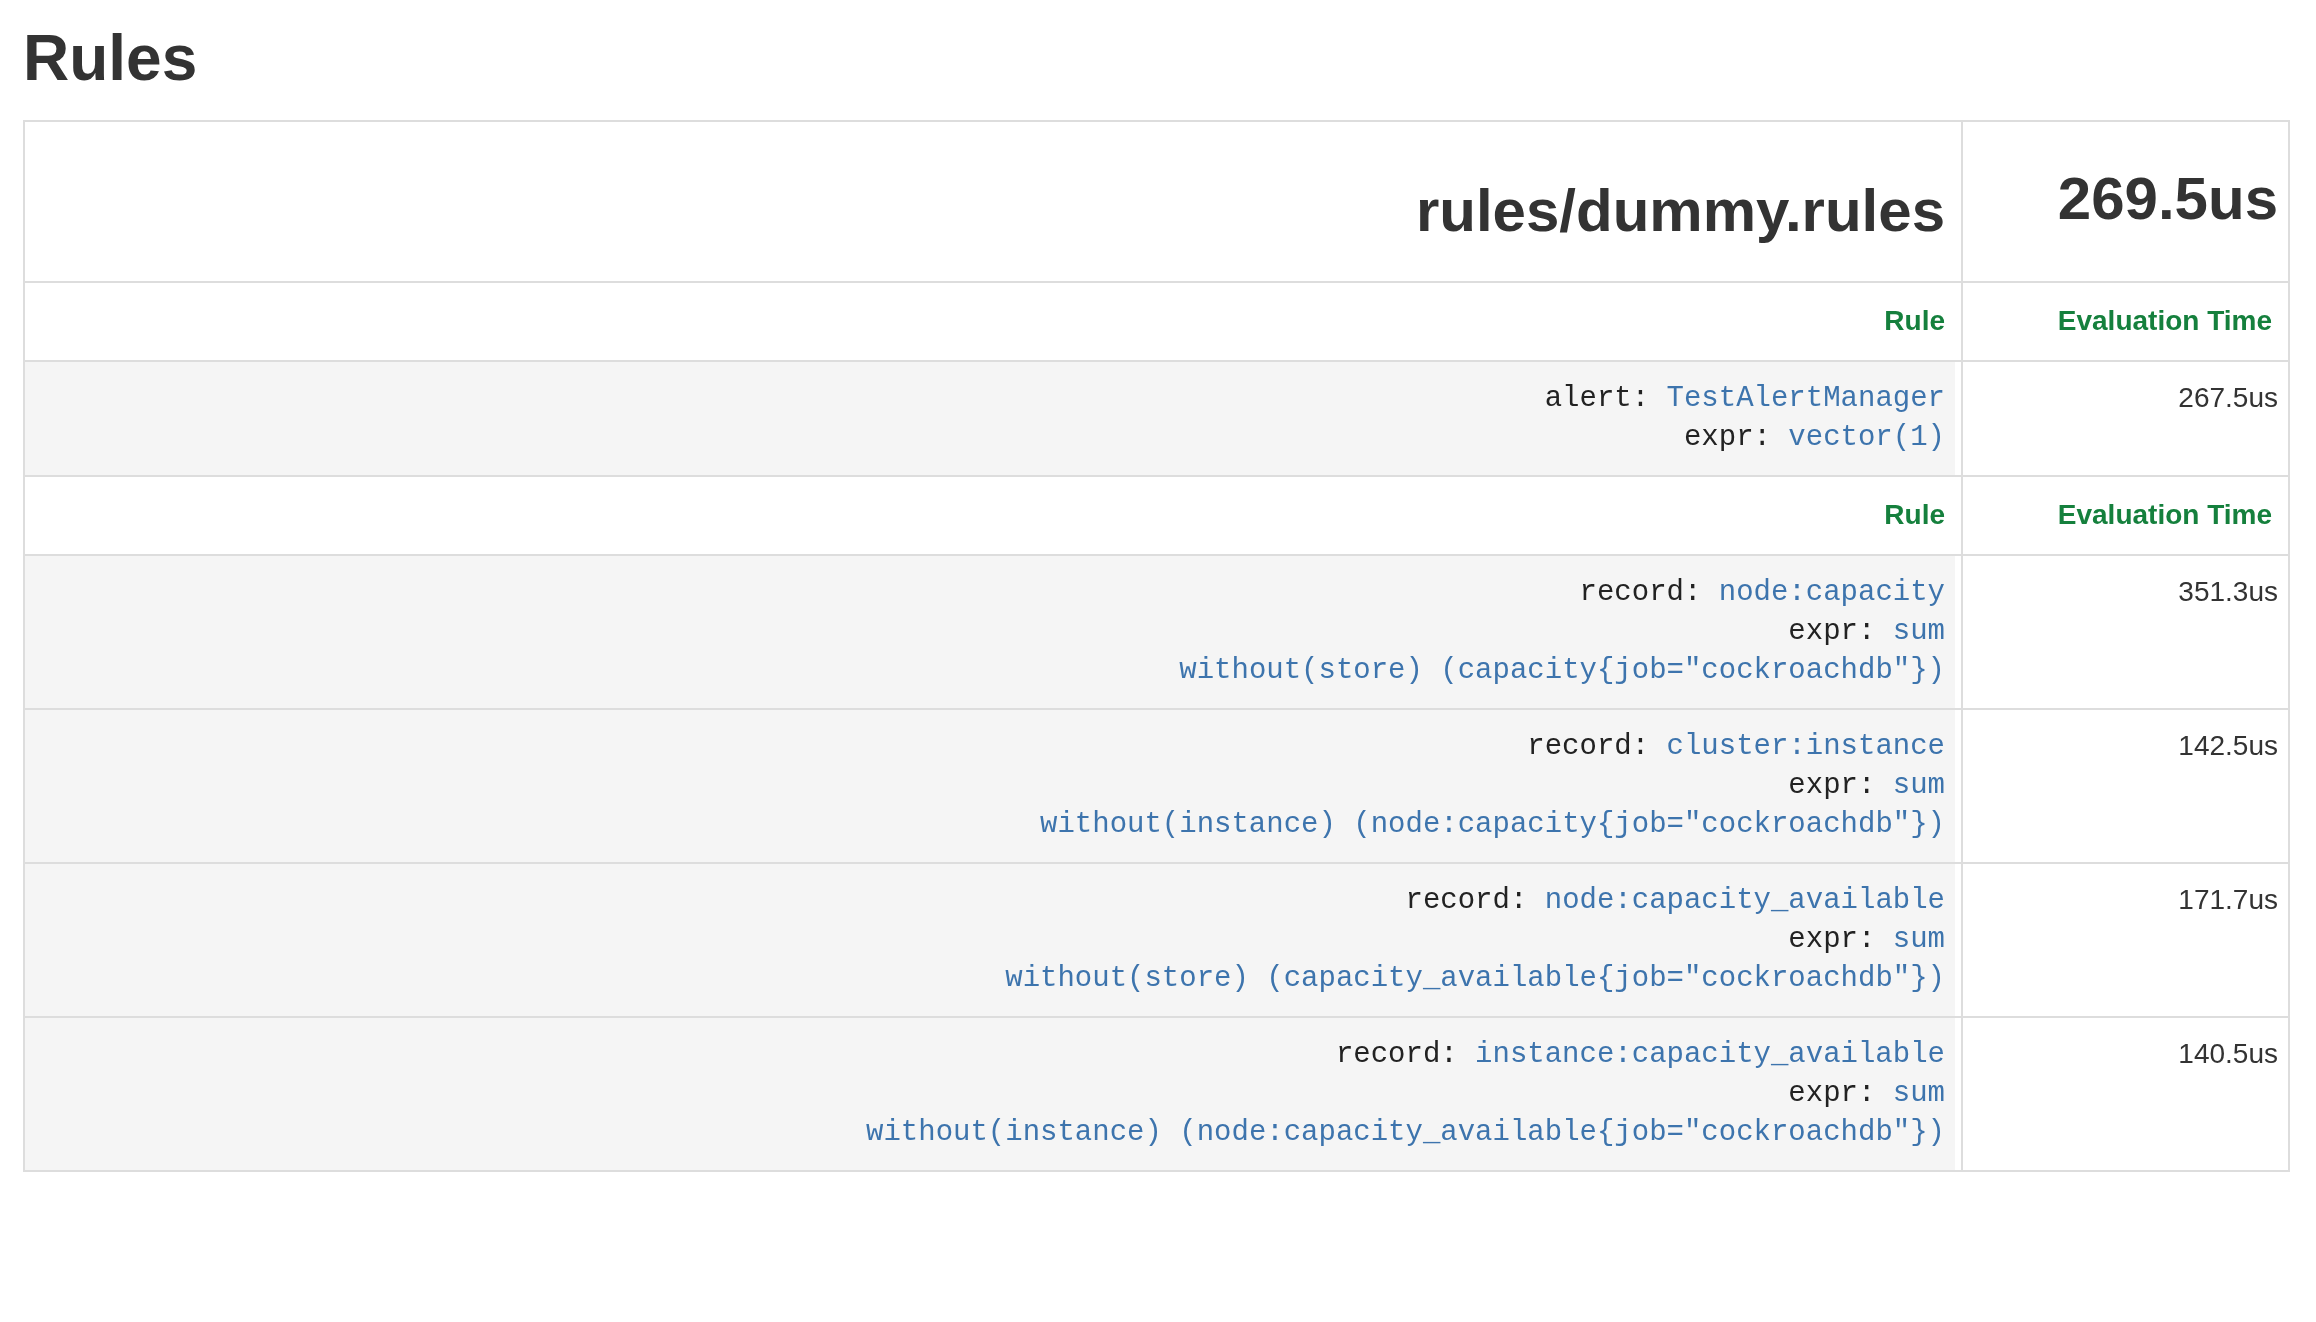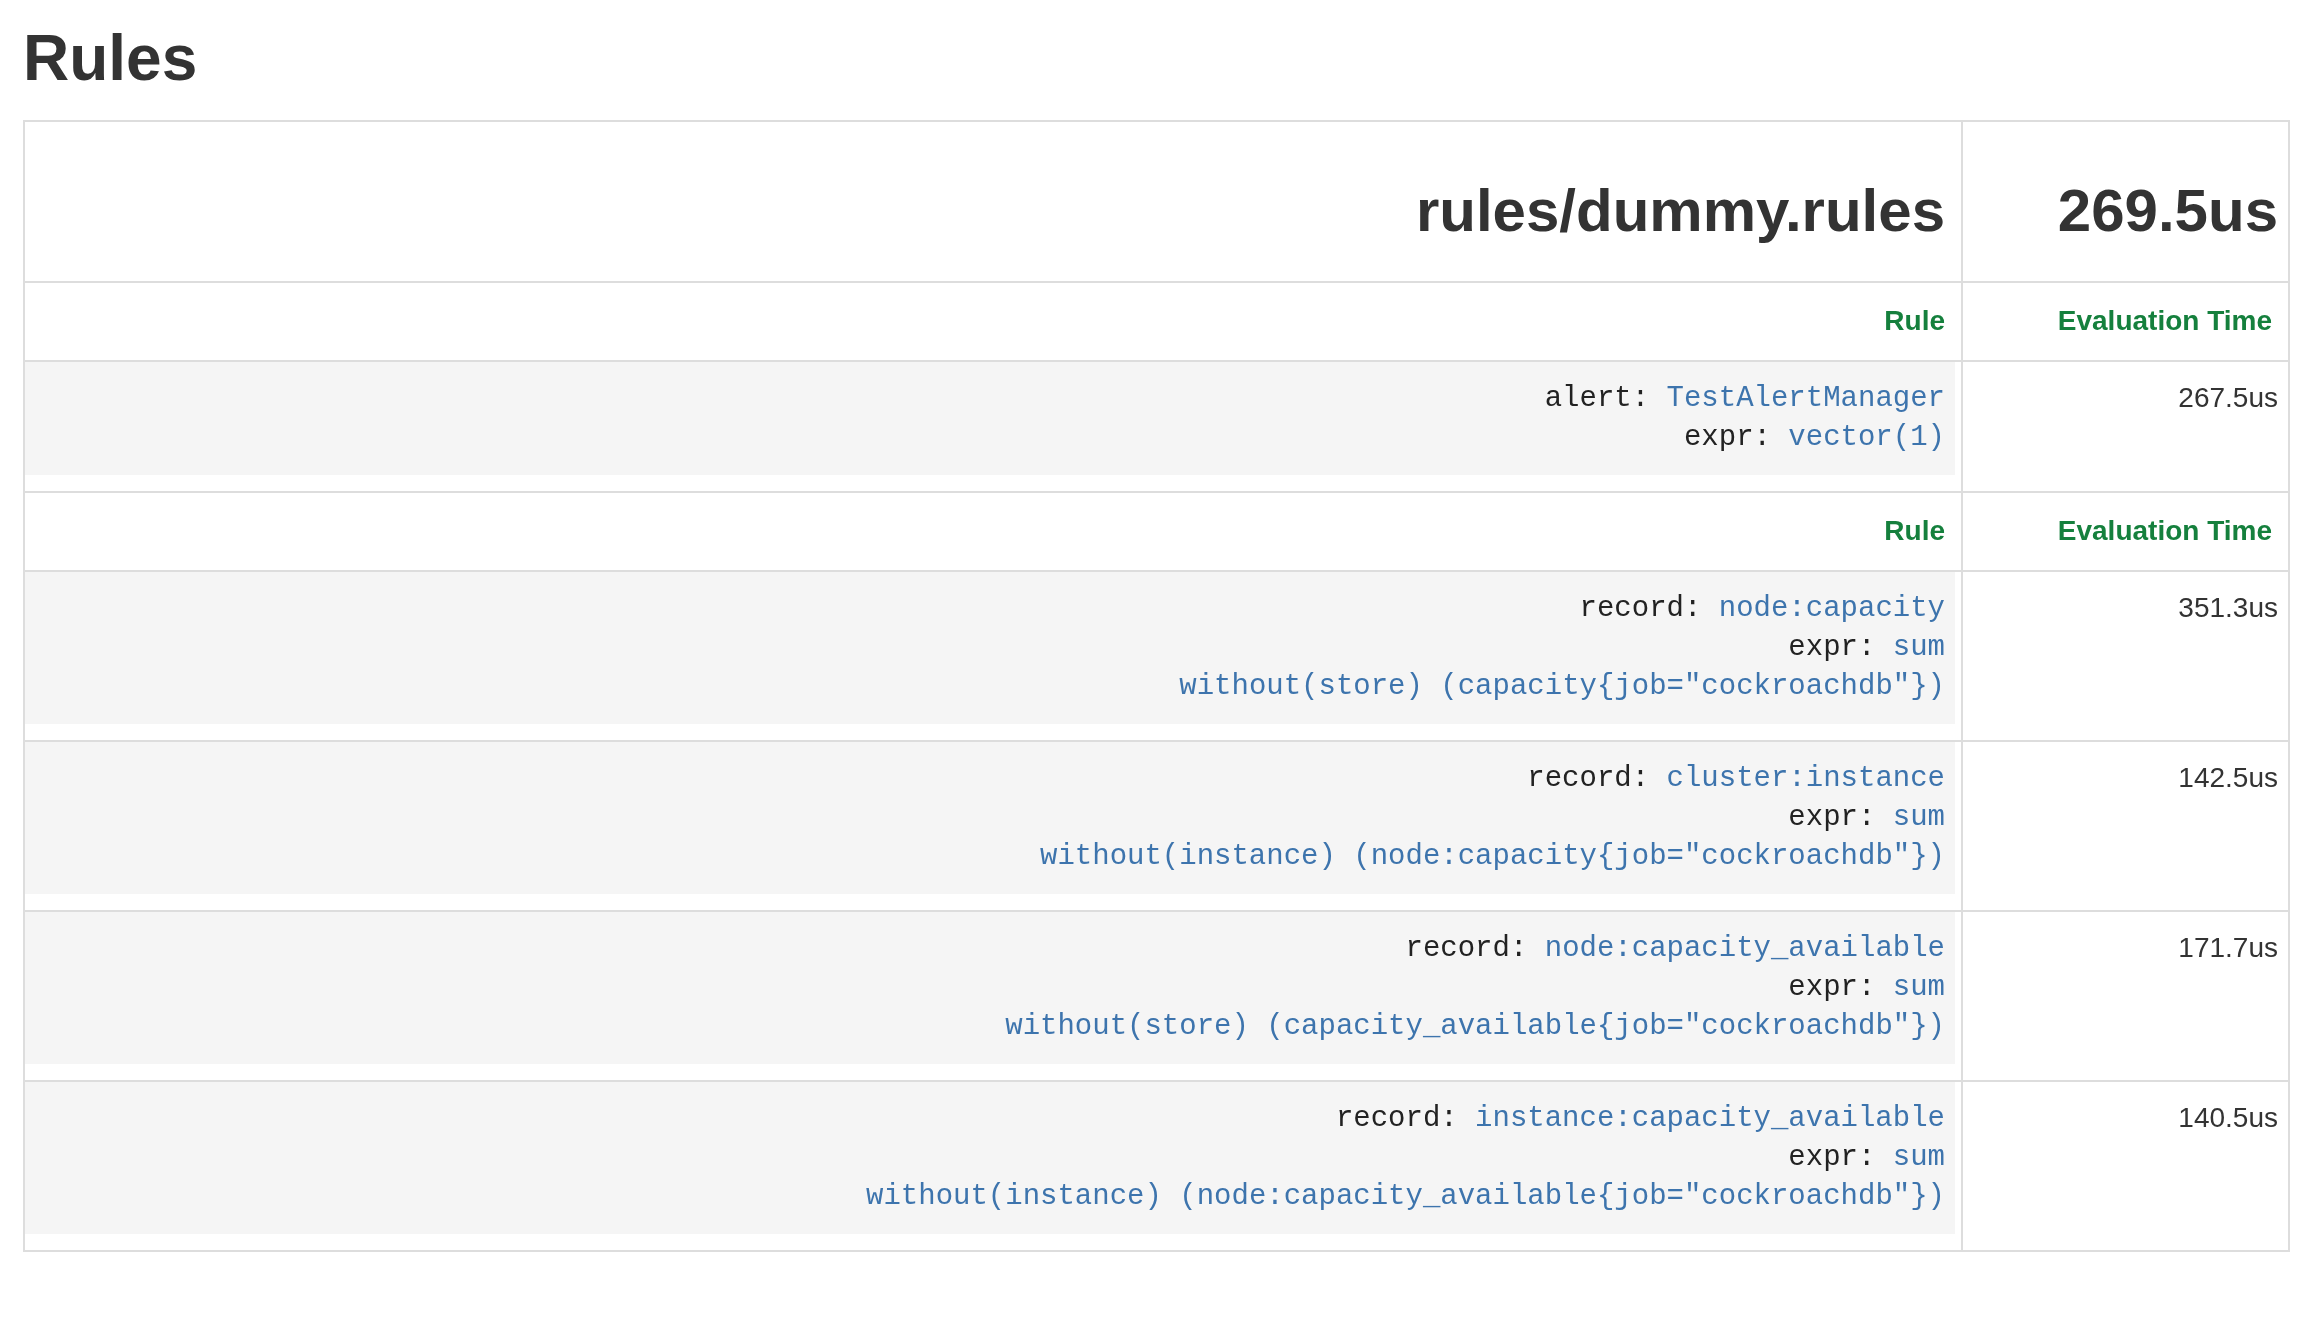--- a/index.html
+++ b/index.html
@@ -39,38 +39,38 @@
     font-weight: 700;
     color: #333333;
     padding: 56px 16px 37px 8px;
     overflow: hidden;
   }
   td.group-time-cell {
     font-size: 60px;
     line-height: 66px;
     font-weight: 700;
     color: #333333;
-    padding: 56px 10px 37px 22px;
+    padding: 44px 10px 37px 22px;
     overflow: hidden;
   }
   th.col-head {
     font-size: 28px;
     line-height: 40px;
     font-weight: 700;
     color: #15803d;
     padding: 18px 16px 19px 8px;
   }
   th.col-head.time { padding-left: 4px; }
   td.rule-cell {
     padding: 0;
     background: #ffffff;
   }
   .code {
     background: #f5f5f5;
-    margin: 0 6px 16px 0;
+    margin: 0 6px 0 0;
     padding: 17px 10px 18px 8px;
     font-family: "Liberation Mono", "DejaVu Sans Mono", monospace;
     font-size: 29px;
     line-height: 39px;
     color: #222222;
     white-space: pre;
     min-height: 74px;
     overflow: hidden;
   }
   .code .kw { color: #222222; }

